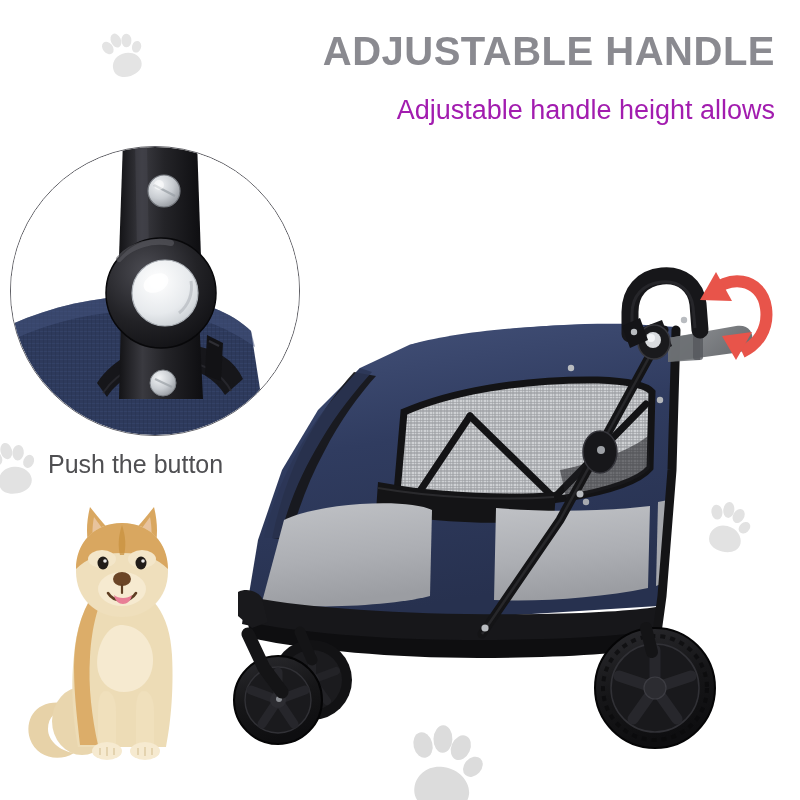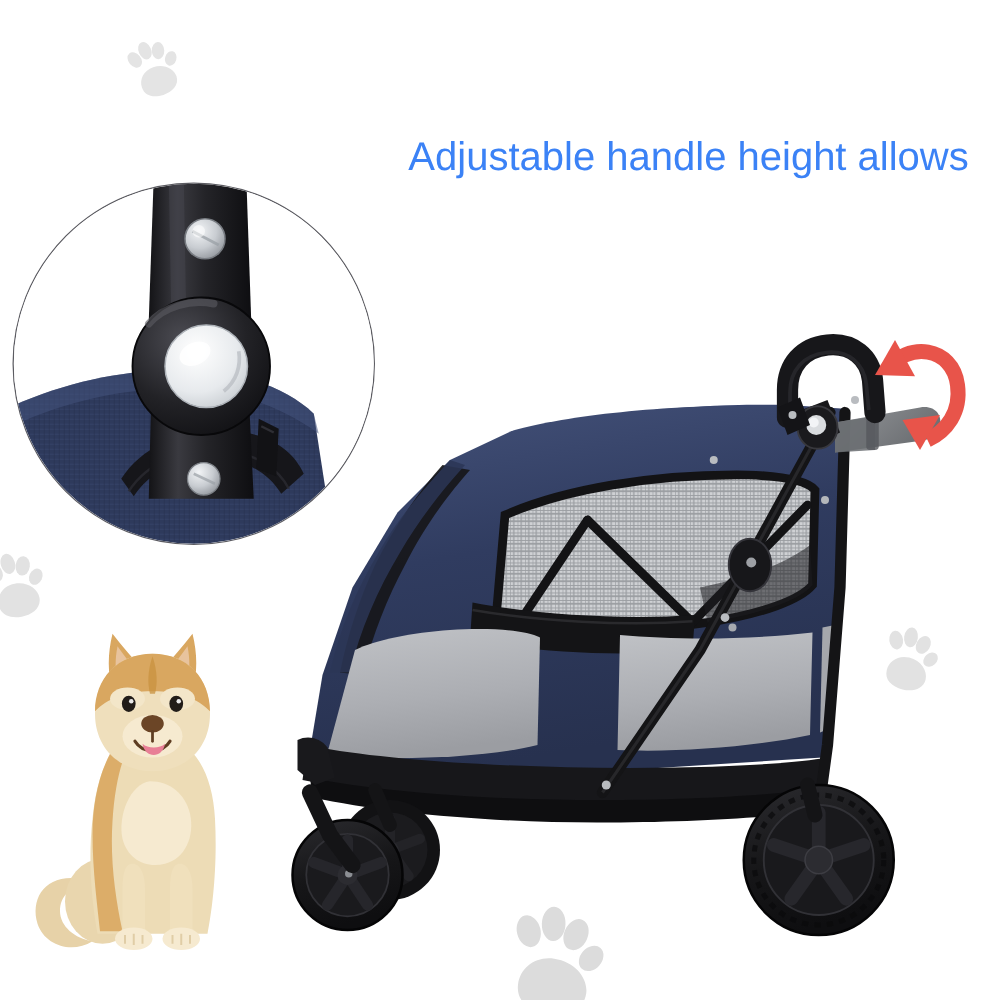--- a/index.html
+++ b/index.html
@@ -29,26 +29,26 @@
     font-size: 40px;
     font-weight: bold;
     letter-spacing: 0.5px;
     color: #8a8a90;
     line-height: 1.05;
     white-space: nowrap;
   }
   #subline {
     position: absolute;
     left: 215px;
-    top: 104px;
+    top: 93px;
     width: 560px;
     text-align: right;
-    font-size: 32px;
+    font-size: 27px;
     font-weight: normal;
-    color: #3b82f6;
+    color: #a21caf;
     line-height: 1.32;
   }
   #subline .ln { display: block; }
 
   #pushlabel {
     position: absolute;
     left: 48px;
     top: 450px;
     font-size: 25px;
     color: #4f4f52;
@@ -130,20 +130,21 @@
       <g fill="#dcdcdc">
         <ellipse cx="23" cy="30" rx="11" ry="15" transform="rotate(-22 23 30)"></ellipse>
         <ellipse cx="45" cy="20" rx="11" ry="16" transform="rotate(-6 45 20)"></ellipse>
         <ellipse cx="67" cy="27" rx="11" ry="15" transform="rotate(16 67 27)"></ellipse>
         <ellipse cx="84" cy="47" rx="10" ry="13" transform="rotate(34 84 47)"></ellipse>
         <path d="M50 52 C70 52 84 66 84 80 C84 96 68 104 52 104 C34 104 20 96 20 80 C20 65 32 52 50 52 Z"></path>
       </g>
     </svg>
   </div>
 
+  <div id="headline">ADJUSTABLE HANDLE</div>
 
   <div id="subline">
     <span class="ln">Adjustable handle height allows</span>
   </div>
 
   <svg class="layer" viewBox="0 0 800 800">
     <defs>
       <linearGradient id="navyGrad" x1="0" y1="0" x2="0.25" y2="1">
         <stop offset="0%" stop-color="#44527a"></stop>
         <stop offset="45%" stop-color="#303c60"></stop>
@@ -427,20 +428,21 @@
         <circle cx="154" cy="146" r="33" fill="none" stroke="#aeb3b9" stroke-width="1.2"></circle>
         <ellipse cx="145" cy="136" rx="13" ry="9" fill="#ffffff" opacity="0.85" transform="rotate(-25 145 136)"></ellipse>
         <path d="M168 166 C178 158 182 146 180 134" stroke="#b6bbc1" stroke-width="3" fill="none" opacity="0.7"></path>
 
         <path d="M196 188 L212 196 L210 234 L194 228 Z" fill="#121215"></path>
         <path d="M198 194 L208 199" stroke="#2e2e34" stroke-width="2"></path>
       </svg>
     </div>
   </div>
 
+  <div id="pushlabel">Push the button</div>
 
   <svg style="position:absolute; left:20px; top:495px;" width="200" height="275" viewBox="0 0 200 275">
 
     <path d="M44 208
              C16 204 4 224 10 244
              C16 262 38 268 54 258
              C40 256 28 246 28 234
              C28 222 36 214 50 214 Z" fill="#e7d2a8"></path>
 
     <ellipse cx="62" cy="226" rx="30" ry="34" fill="#e9d6ae"></ellipse>

